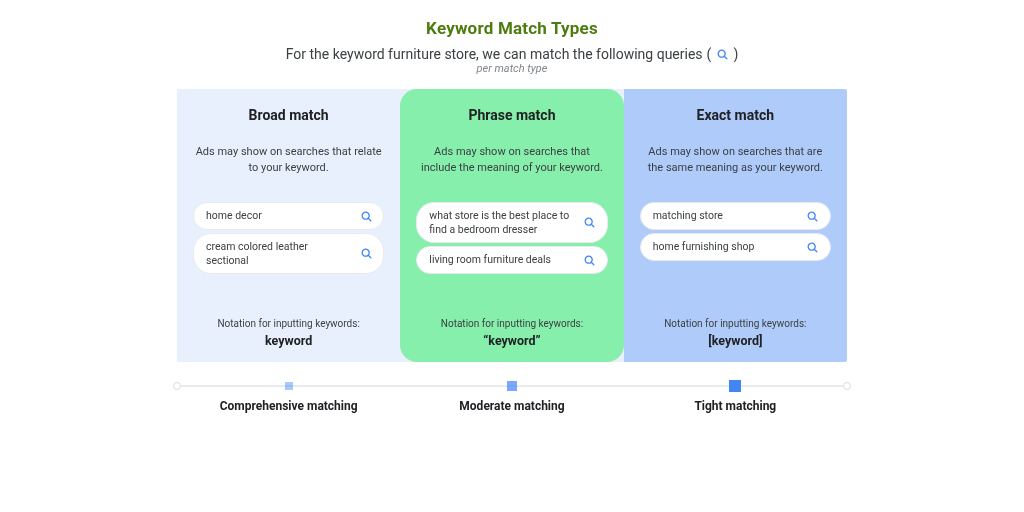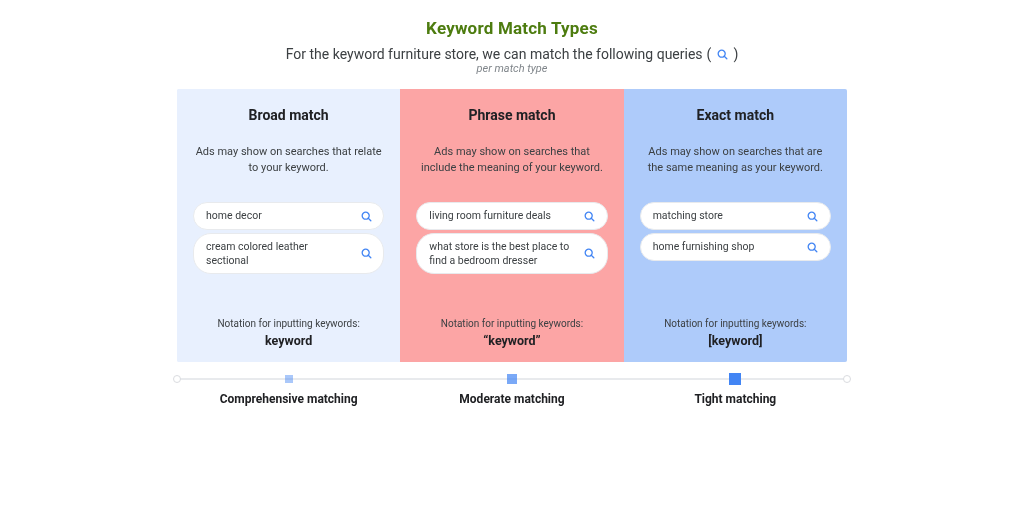--- a/index.html
+++ b/index.html
@@ -48,21 +48,21 @@
     background: #e8f0fe;
   }
   .col {
     flex: 1 1 0;
     padding: 18px 16px 14px;
     display: flex;
     flex-direction: column;
     align-items: center;
   }
   .col.broad { background: #e8f0fe; justify-content: flex-end; }
-  .col.phrase { background: #fca5a5; }
+  .col.phrase { background: #86efac; border-radius: 17px; }
   .col.exact { background: #aecbfa; }
   .col h3 {
     font-size: 14px;
     font-weight: 700;
     color: #202124;
     margin-bottom: 10px;
   }
   .col .desc {
     font-size: 11px;
     color: #3c4043;
@@ -109,21 +109,21 @@
     text-align: center;
   }
   .notation {
     font-size: 12.5px;
     font-weight: 700;
     color: #202124;
     margin-top: 4px;
   }
   .scale-wrap {
     width: 670px;
-    margin-top: 16px;
+    margin-top: 23px;
     position: relative;
   }
   .scale-line {
     position: relative;
     height: 2px;
     background: linear-gradient(to right, #e8eaed 0%, #e8eaed 100%);
   }
   .scale-line::before,
   .scale-line::after {
     content: "";
@@ -207,30 +207,30 @@
       </div>
       <div class="notation-label">Notation for inputting keywords:</div>
       <div class="notation">keyword</div>
     </div>
 
     <div class="col phrase">
       <h3>Phrase match</h3>
       <div class="desc">Ads may show on searches that include the meaning of your keyword.</div>
       <div class="pills">
         <div class="pill">
+          <span class="q-text">what store is the best place to find a bedroom dresser</span>
+          <span class="mag">
+              <svg width="13" height="13" viewBox="0 0 24 24" fill="none" stroke="#4285f4" stroke-width="2.4" stroke-linecap="round">
+                <circle cx="10.5" cy="10.5" r="6.5"></circle>
+                <line x1="20" y1="20" x2="15.2" y2="15.2"></line>
+              </svg>
+            </span>
+        </div>
+        <div class="pill">
           <span class="q-text">living room furniture deals</span>
-          <span class="mag">
-              <svg width="13" height="13" viewBox="0 0 24 24" fill="none" stroke="#4285f4" stroke-width="2.4" stroke-linecap="round">
-                <circle cx="10.5" cy="10.5" r="6.5"></circle>
-                <line x1="20" y1="20" x2="15.2" y2="15.2"></line>
-              </svg>
-            </span>
-        </div>
-        <div class="pill">
-          <span class="q-text">what store is the best place to find a bedroom dresser</span>
           <span class="mag">
               <svg width="13" height="13" viewBox="0 0 24 24" fill="none" stroke="#4285f4" stroke-width="2.4" stroke-linecap="round">
                 <circle cx="10.5" cy="10.5" r="6.5"></circle>
                 <line x1="20" y1="20" x2="15.2" y2="15.2"></line>
               </svg>
             </span>
         </div>
       </div>
       <div class="notation-label">Notation for inputting keywords:</div>
       <div class="notation">“keyword”</div>

